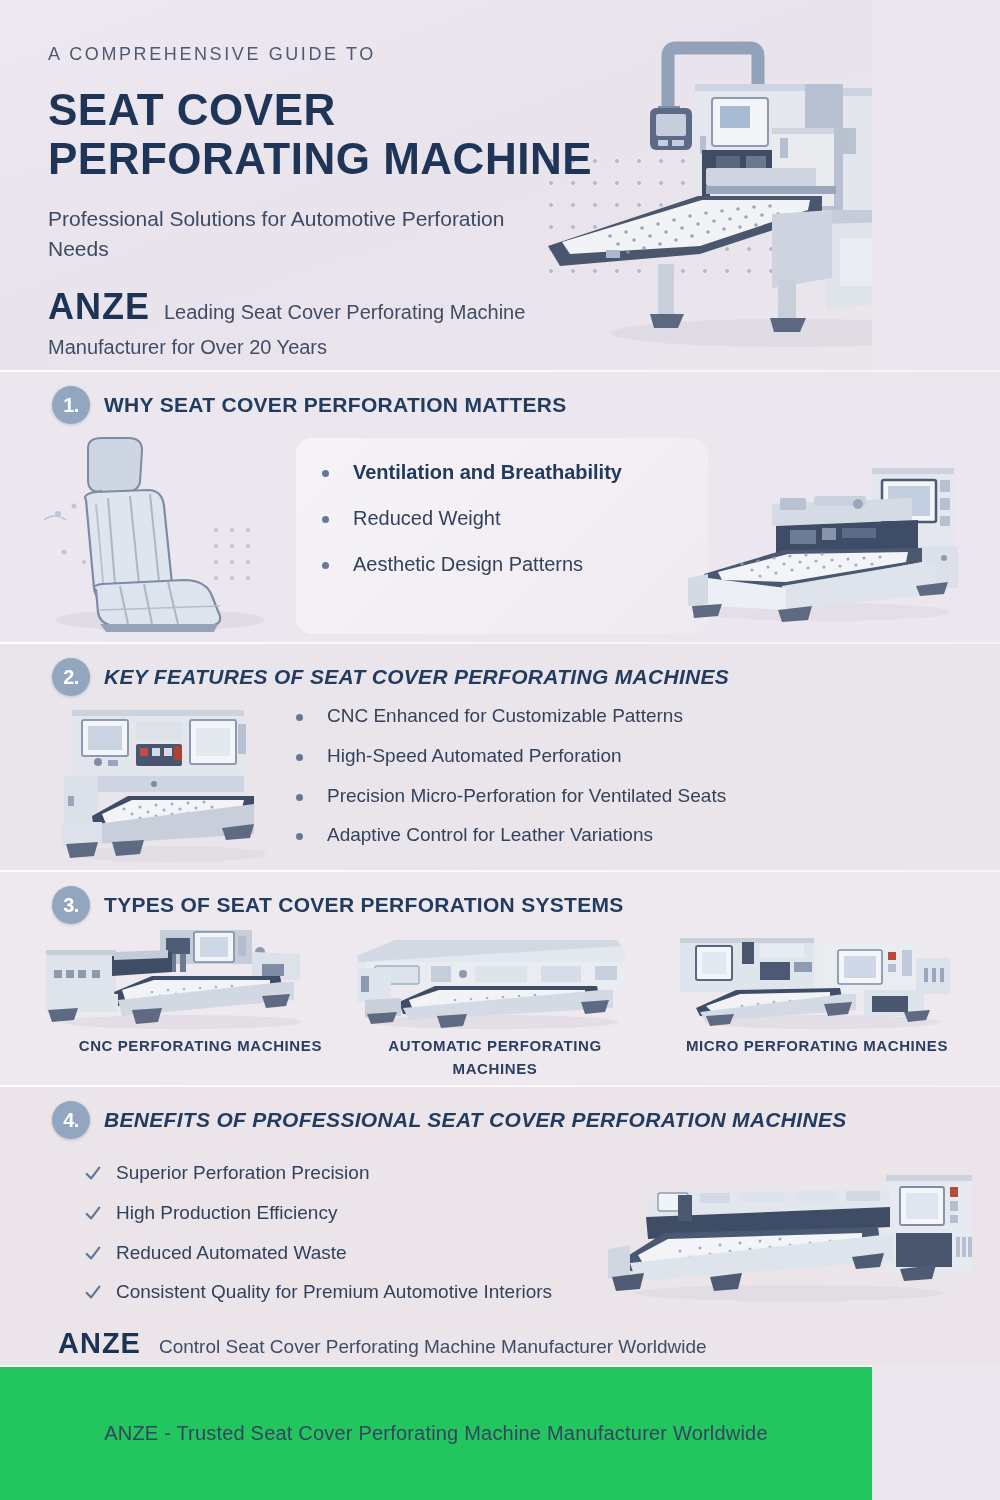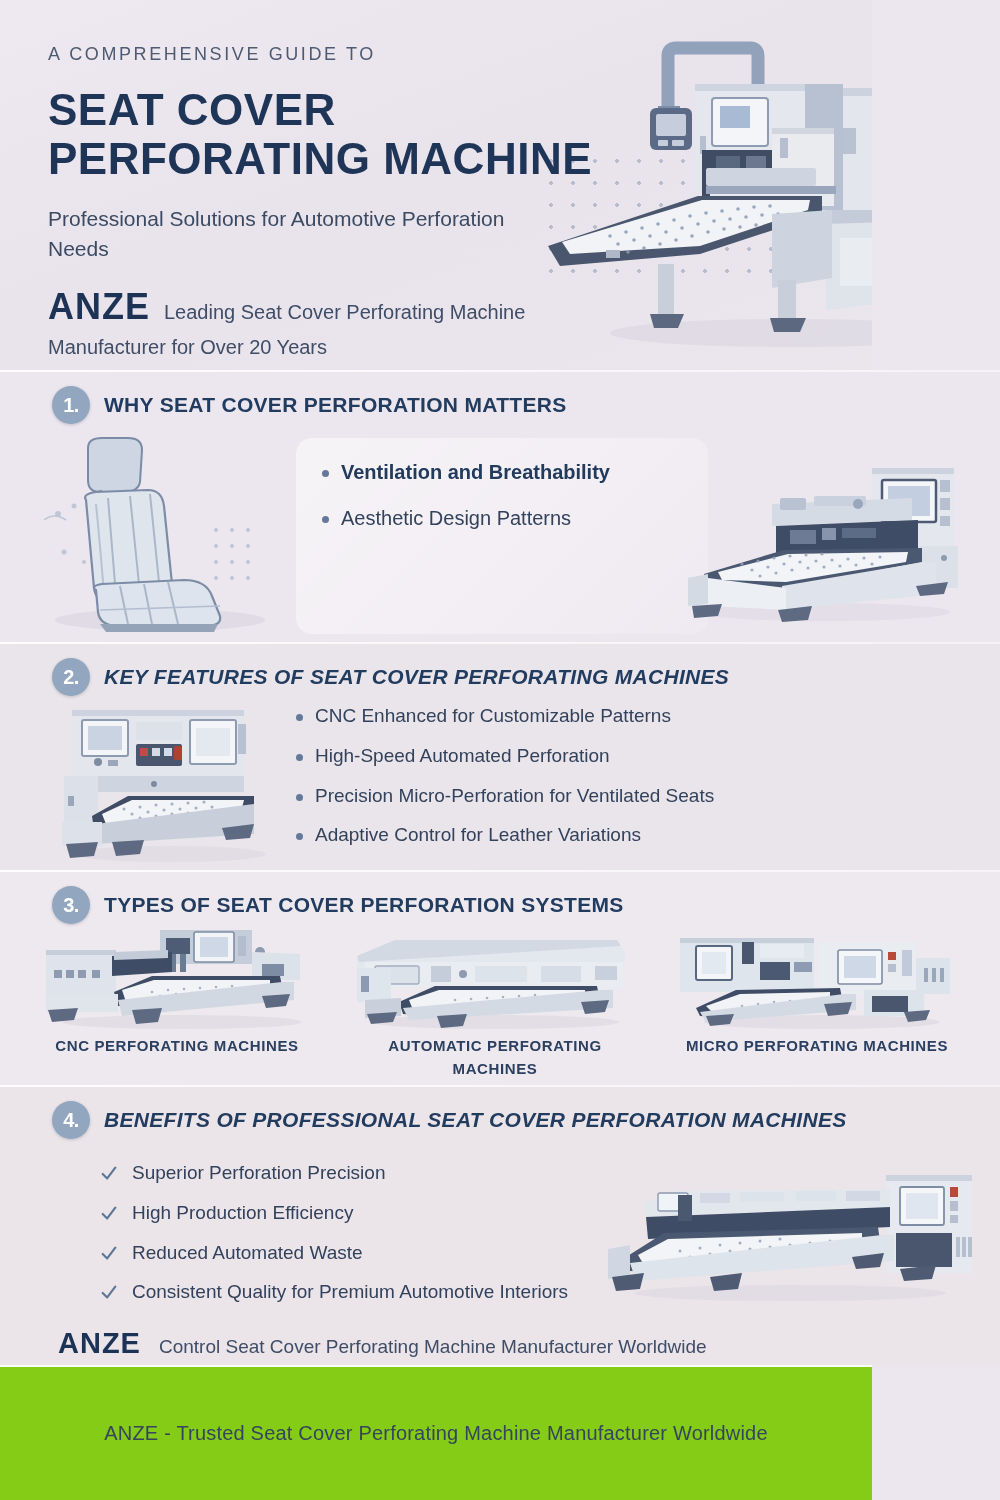--- a/index.html
+++ b/index.html
@@ -126,21 +126,21 @@
     letter-spacing: .3px;
     text-transform: uppercase;
   }
   .sec-title.small { font-size: 21px; font-style: italic; }
 
   
   ul.plain { list-style: none; }
   .bullet-row {
     display: flex;
     align-items: flex-start;
-    gap: 12px;
+    gap: 24px;
     margin-bottom: 21px;
   }
   .dot {
     width: 7px; height: 7px;
     border-radius: 50%;
     background: #65789a;
     margin-top: 10px;
     flex: 0 0 auto;
   }
   .b-text { font-size: 20px; color: #33425c; line-height: 1.25; }
@@ -180,37 +180,37 @@
     font-size: 15px;
     font-weight: 700;
     color: #2b4061;
     letter-spacing: .6px;
     line-height: 1.5;
     text-transform: uppercase;
   }
 
   
   .s4-wrap { position: relative; height: 230px; }
-  .s4-list { position: absolute; left: 100px; top: 22px; width: 620px; }
+  .s4-list { position: absolute; left: 84px; top: 22px; width: 620px; }
   .s4-list .bullet-row { margin-bottom: 16px; gap: 14px; }
   .s4-list .b-text { font-size: 19px; color: #33425c; }
   .s4-machine { position: absolute; left: 600px; top: 26px; }
   .s4-brand {
     position: absolute;
     left: 58px; top: 188px;
     display: flex; align-items: baseline; gap: 18px;
   }
   .s4-brand .anze-logo { font-size: 29px; }
   .s4-brand .brand-tag { font-size: 19px; }
 
   
   .footer {
     position: relative;
     height: 135px;
-    background: #84cc16;
+    background: #22c55e;
     border-top: 2px solid #ffffff;
     display: flex;
     align-items: center;
     justify-content: center;
   }
   .footer-text {
     font-size: 20px;
     color: #36455e;
     letter-spacing: .2px;
   }
@@ -373,20 +373,24 @@
         <path d="M60 176 L180 172" stroke="#b2bdd0" stroke-width="1.6" fill="none"></path>
 
         <path d="M60 190 L178 190 L174 198 L66 198 Z" fill="#95a3b9"></path>
       </svg>
 
       <div class="s1-card">
         <ul class="plain">
           <li class="bullet-row">
             <span class="dot"></span>
             <span class="b-text lead">Ventilation and Breathability</span>
+          </li>
+          <li class="bullet-row">
+            <span class="dot"></span>
+            <span class="b-text">Reduced Weight</span>
           </li>
           <li class="bullet-row">
             <span class="dot"></span>
             <span class="b-text">Aesthetic Design Patterns</span>
           </li>
         </ul>
       </div>
 
       <svg class="s1-machine" width="300" height="165" viewBox="0 0 300 165">
         <ellipse cx="152" cy="150" rx="126" ry="9" fill="#d9d5df" opacity=".5"></ellipse>
@@ -582,21 +586,21 @@
             <circle cx="176" cy="68" r="1.3"></circle>
               <circle cx="192" cy="67" r="1.3"></circle>
               <circle cx="208" cy="66" r="1.3"></circle>
           </g>
           <path d="M86 76 L250 58 L262 58 L262 76 L90 92 Z" fill="#d2d8e2"></path>
           <rect x="14" y="70" width="72" height="18" fill="#e0e5ec"></rect>
           <path d="M16 86 L46 84 L42 96 L20 98 Z" fill="#5d6a82"></path>
           <path d="M100 86 L130 84 L126 98 L104 100 Z" fill="#5d6a82"></path>
           <path d="M230 72 L258 70 L254 82 L234 84 Z" fill="#5d6a82"></path>
         </svg>
-        <div class="s3-cap" style="margin-top:6px;">CNC PERFORATING MACHINES</div>
+        <div class="s3-cap" style="margin-top:6px;text-align:right;">CNC PERFORATING MACHINES</div>
       </div>
 
       <div class="s3-col" style="left:345px;top:0;width:300px;">
         <svg width="300" height="105" viewBox="0 0 300 105">
           <ellipse cx="150" cy="98" rx="124" ry="7" fill="#d8d4de" opacity=".5"></ellipse>
           <path d="M12 32 L50 16 L272 16 L280 28 L280 38 L12 44 Z" fill="#e3e8ef"></path>
           <path d="M12 32 L50 16 L272 16 L276 22 L14 38 Z" fill="#d3d9e3"></path>
           <rect x="20" y="38" width="258" height="26" fill="#e9edf2"></rect>
           <rect x="30" y="42" width="44" height="18" rx="2" fill="#dce2ea" stroke="#a3aec0" stroke-width="1.4"></rect>
           <rect x="86" y="42" width="20" height="16" fill="#c5cddb"></rect>

